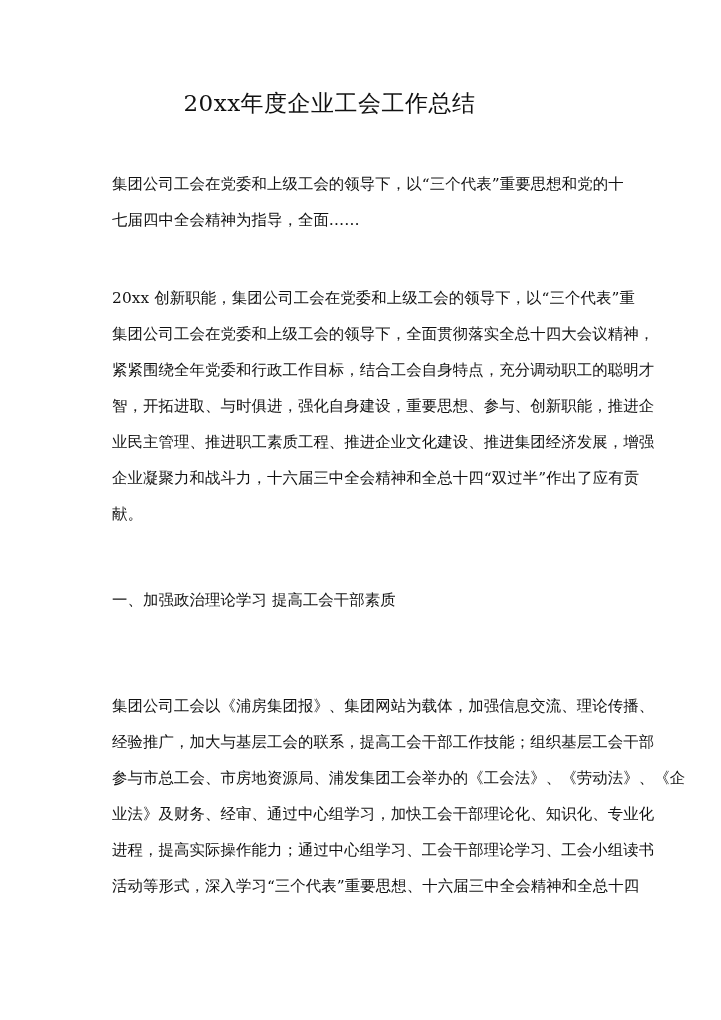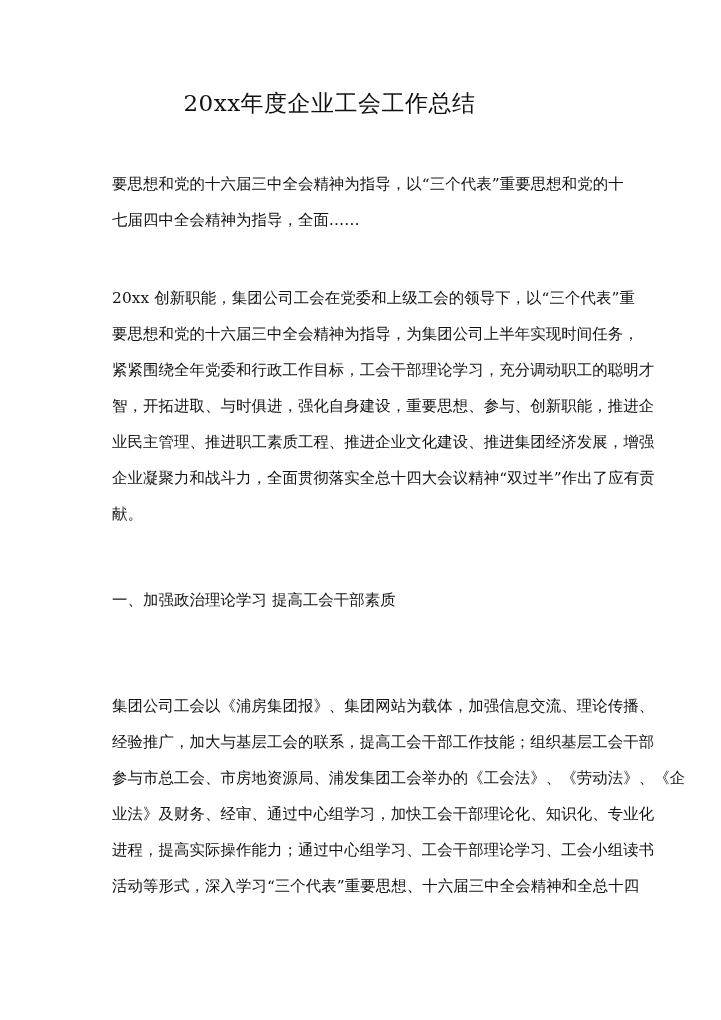--- a/index.html
+++ b/index.html
@@ -11,31 +11,31 @@
           white-space: nowrap; letter-spacing: 0.1px; line-height: 20px; }
   .just { text-align: justify; text-align-last: justify; }
 </style>
 </head>
 <body>
 
 <div>
   <div class="title">20xx年度企业工会工作总结</div>
 
   <div>
-    <div class="line just" style="top:174px">  要思想和党的十六届三中全会精神为指导，以“三个代表”重要思想和党的十</div>
+    <div class="line just" style="top:174px">  集团公司工会在党委和上级工会的领导下，以“三个代表”重要思想和党的十</div>
     <div class="line" style="top:210px">七届四中全会精神为指导，全面……</div>
   </div>
 
   <div>
     <div class="line just" style="top:288px">  20xx 创新职能，集团公司工会在党委和上级工会的领导下，以“三个代表”重</div>
-    <div class="line just" style="top:324px">要思想和党的十六届三中全会精神为指导，为集团公司上半年实现时间任务，</div>
-    <div class="line just" style="top:360px">紧紧围绕全年党委和行政工作目标，工会干部理论学习，充分调动职工的聪明才</div>
+    <div class="line just" style="top:324px">集团公司工会在党委和上级工会的领导下，全面贯彻落实全总十四大会议精神，</div>
+    <div class="line just" style="top:360px">紧紧围绕全年党委和行政工作目标，结合工会自身特点，充分调动职工的聪明才</div>
     <div class="line just" style="top:396px">智，开拓进取、与时俱进，强化自身建设，重要思想、参与、创新职能，推进企</div>
     <div class="line just" style="top:432px">业民主管理、推进职工素质工程、推进企业文化建设、推进集团经济发展，增强</div>
-    <div class="line just" style="top:468px">企业凝聚力和战斗力，全面贯彻落实全总十四大会议精神“双过半”作出了应有贡</div>
+    <div class="line just" style="top:468px">企业凝聚力和战斗力，十六届三中全会精神和全总十四“双过半”作出了应有贡</div>
     <div class="line" style="top:504px">献。</div>
   </div>
 
   <div class="line" style="top:590px"> 一、加强政治理论学习 提高工会干部素质</div>
 
   <div>
     <div class="line just" style="top:696px">  集团公司工会以《浦房集团报》、集团网站为载体，加强信息交流、理论传播、</div>
     <div class="line just" style="top:732px">经验推广，加大与基层工会的联系，提高工会干部工作技能；组织基层工会干部</div>
     <div class="line just" style="top:768px">参与市总工会、市房地资源局、浦发集团工会举办的《工会法》、《劳动法》、《企</div>
     <div class="line just" style="top:804px">业法》及财务、经审、通过中心组学习，加快工会干部理论化、知识化、专业化</div>

